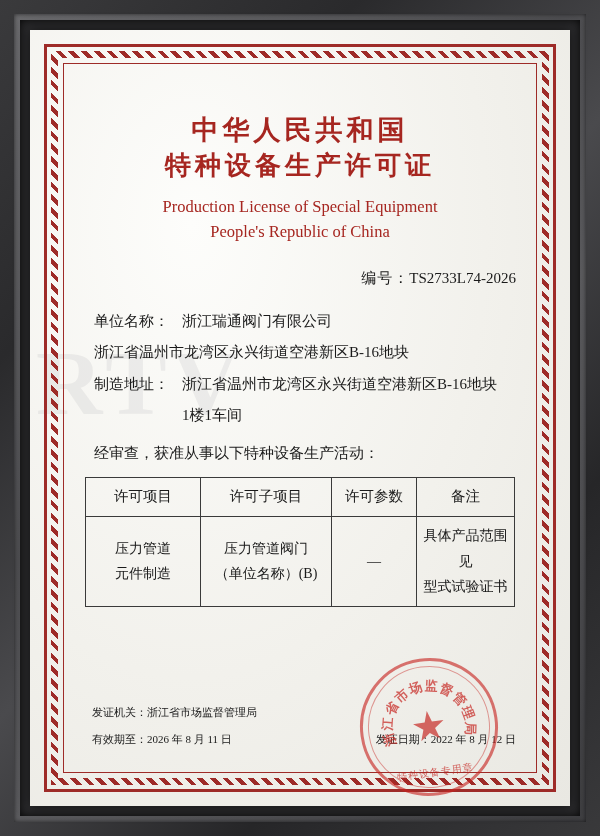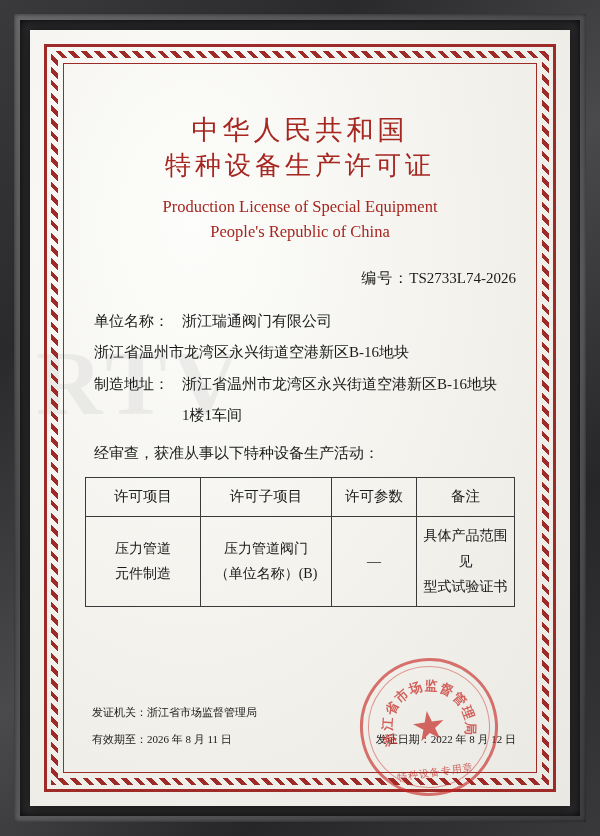--- a/index.html
+++ b/index.html
@@ -94,21 +94,21 @@
   .content {
     position: absolute;
     left: 38px; top: 40px;
     width: 464px;
     height: 700px;
   }
 
   .title-cn {
     text-align: center;
     color: #a62620;
-    font-weight: normal;
+    font-weight: bold;
     font-size: 27px;
     letter-spacing: 4px;
     line-height: 1.35;
     margin-top: 42px;
   }
   .title-cn .line2 { font-size: 26px; }
 
   .title-en {
     text-align: center;
     color: #a62620;

